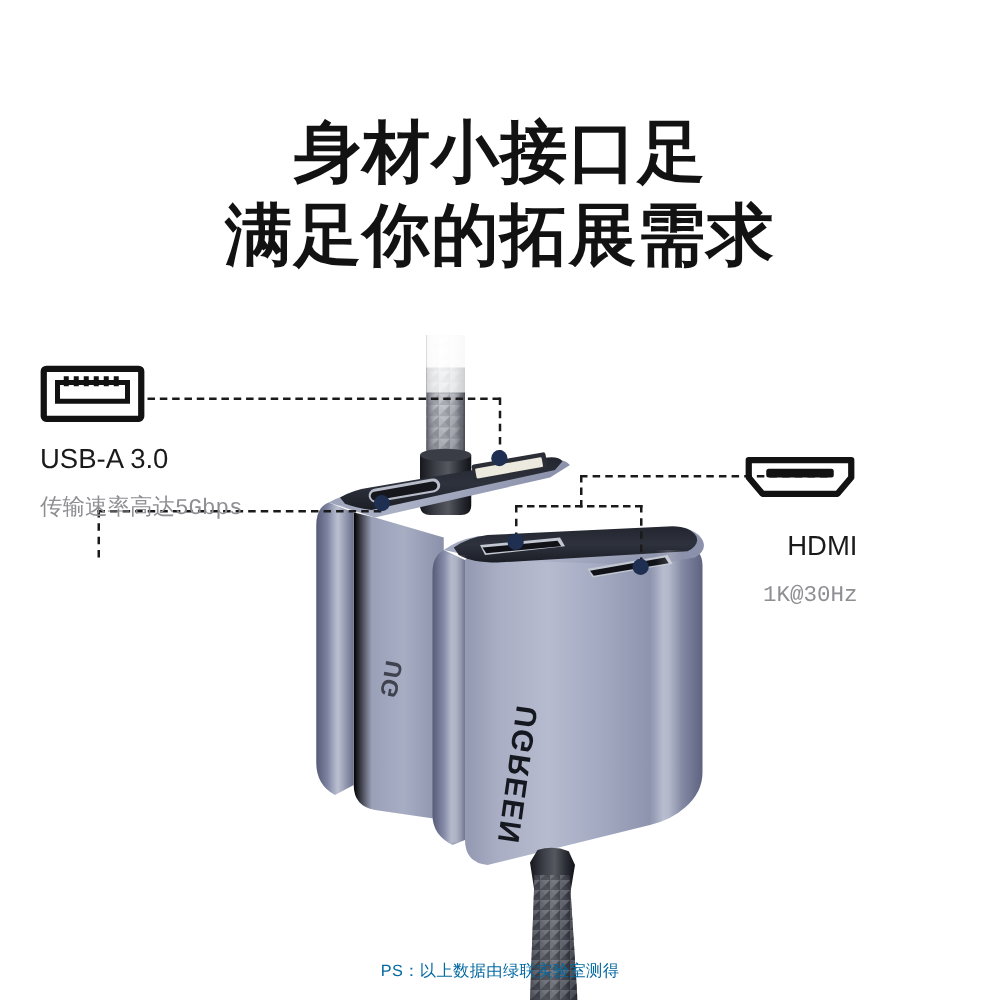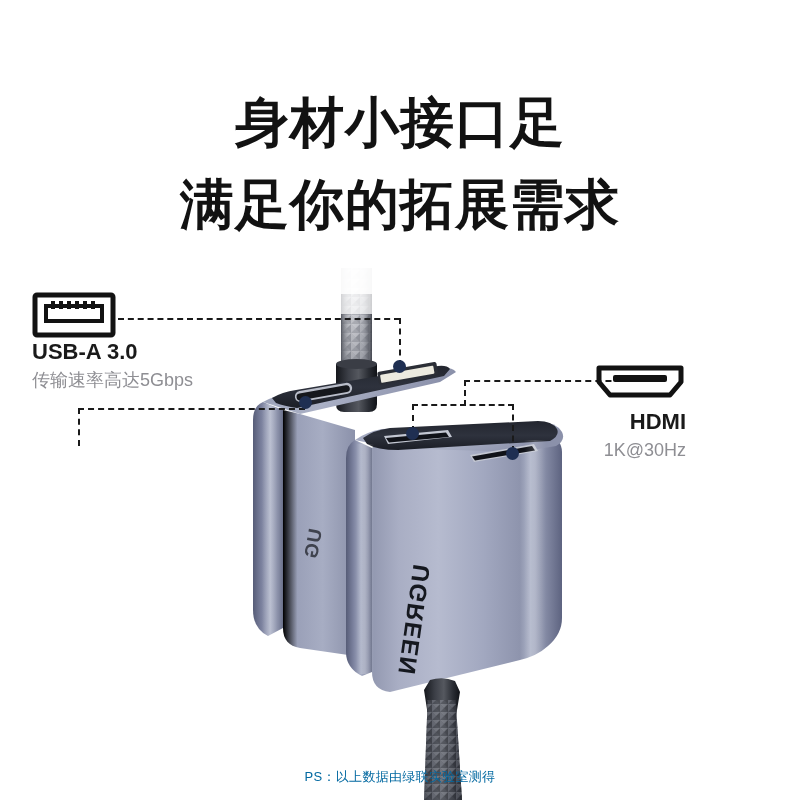--- a/index.html
+++ b/index.html
@@ -28,45 +28,46 @@
     top: 92px;
     width: 800px;
     text-align: center;
     color: #121212;
     font-weight: bold;
     font-size: 54px;
     line-height: 60px;
     letter-spacing: 1px;
     font-family: "Liberation Sans", "DejaVu Sans", sans-serif;
   }
-  .headline .l2 { display: block; margin-top: 22px; }
+  .headline .l2 { display: block; margin-top: 6px; }
 
   
   .callout { position: absolute; }
 
   .callout .icon-box {
     display: block;
     height: 46px;
   }
 
   .callout .title {
     font-size: 22px;
-    font-weight: bold;
+    font-weight: normal;
     color: #1a1a1a;
     line-height: 28px;
     white-space: nowrap;
-    margin-top: 0;
+    margin-top: 15px;
   }
 
   .callout .sub {
     font-size: 18px;
     color: #8e8e93;
     line-height: 24px;
     white-space: nowrap;
-    margin-top: 2px;
+    margin-top: 14px;
+    font-family: Liberation Mono, monospace;
   }
 
   #callout-usba { left: 32px; top: 292px; }
   #callout-pd   { left: 32px; top: 450px; }
   #callout-hdmi { right: 30px; top: 362px; text-align: right; }
   #callout-hdmi .icon-box { display: flex; justify-content: flex-end; }
 
   
   .dash-h {
     position: absolute;

